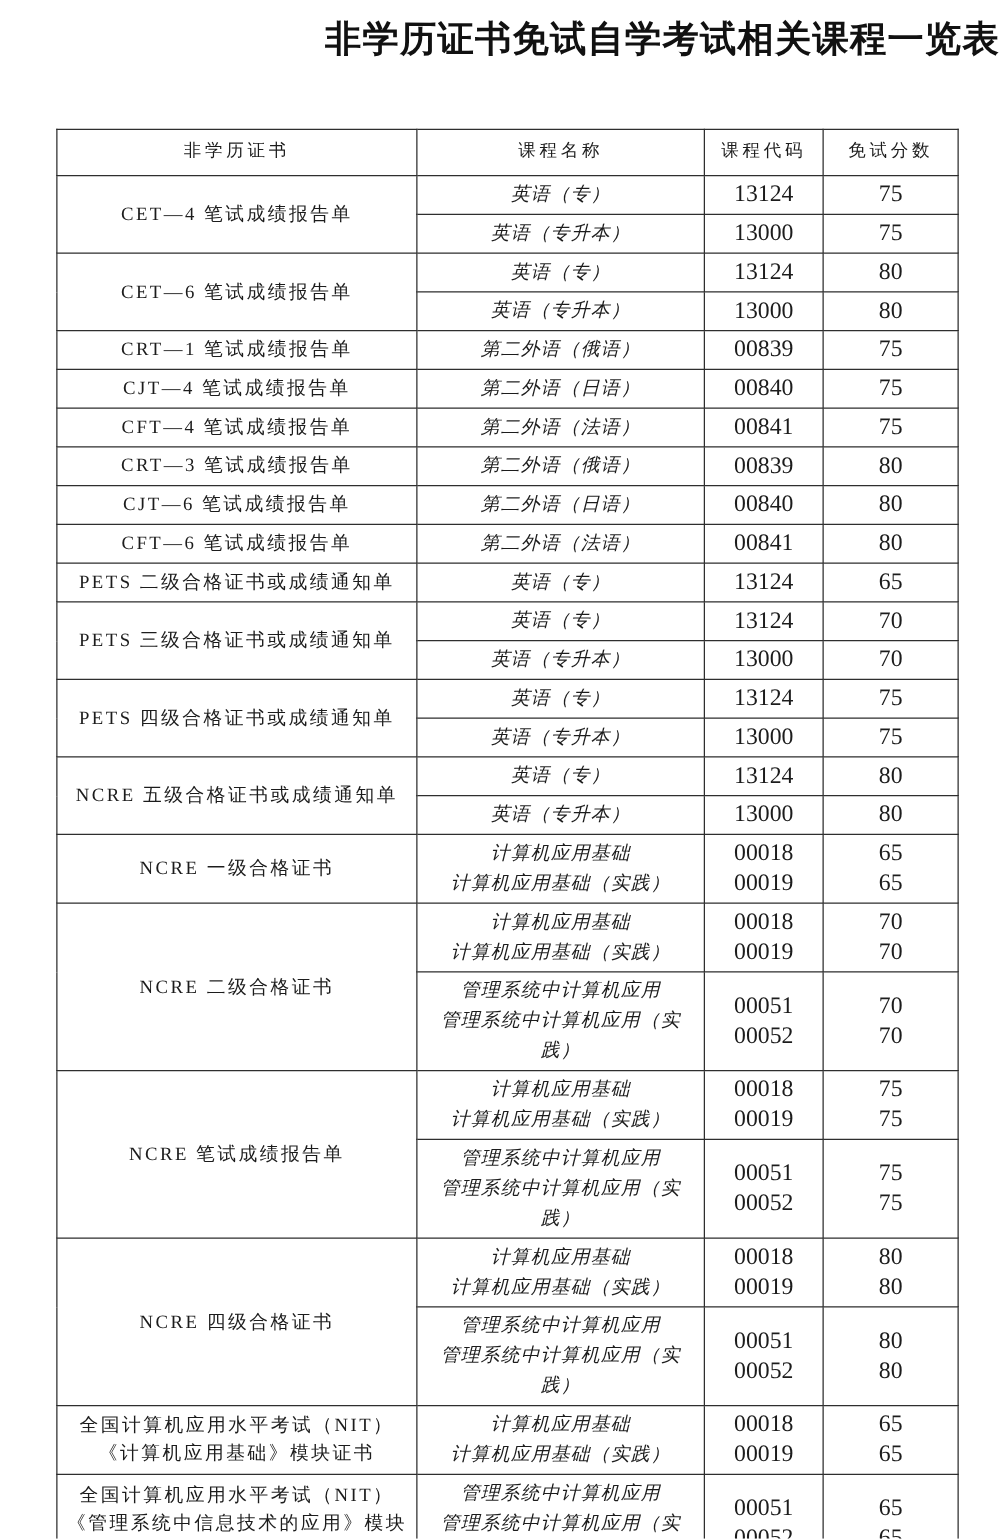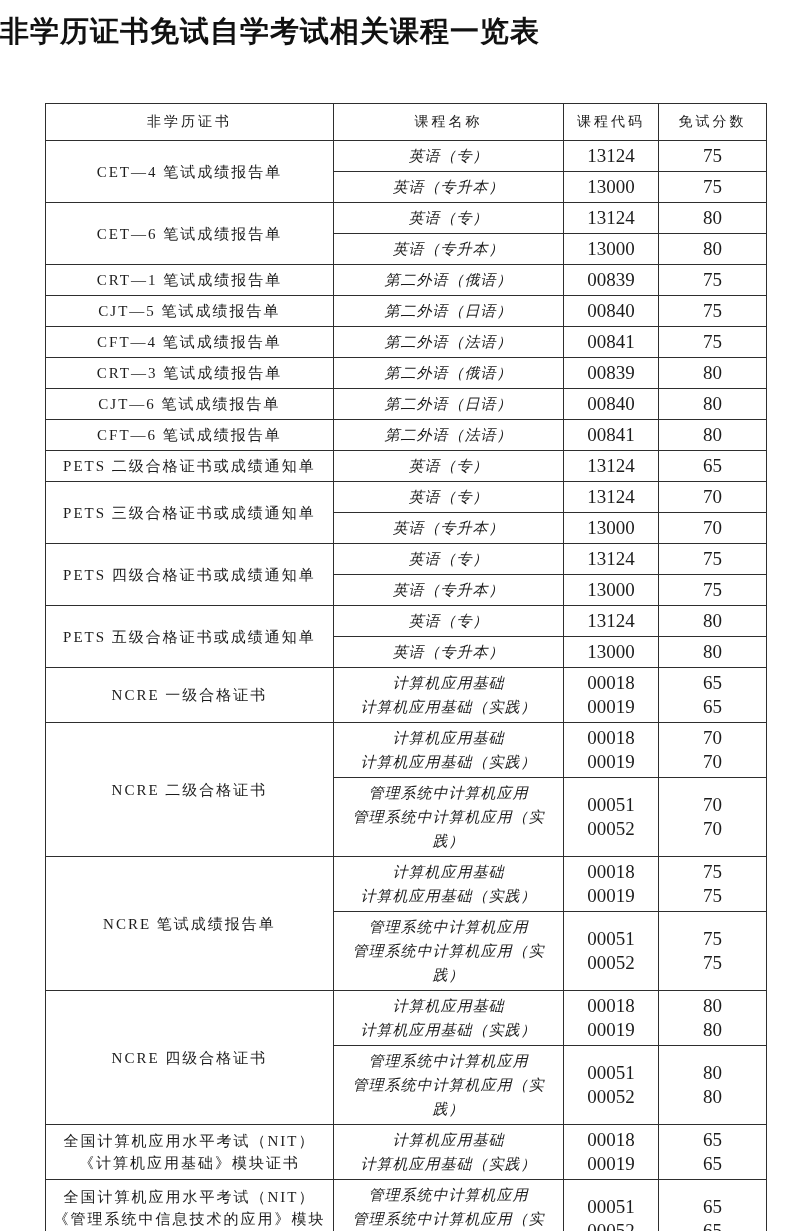--- a/index.html
+++ b/index.html
@@ -13,21 +13,21 @@
     width: 800px;
     height: 1231px;
     background: #ffffff;
     overflow: hidden;
   }
   .doc-title {
     position: absolute;
     top: 12px;
     left: 0;
     width: 100%;
-    text-align: left;
+    text-align: right;
     font-size: 29px;
     font-weight: bold;
     letter-spacing: 1px;
     color: #111111;
   }
   table.exam-table {
     position: absolute;
     top: 103px;
     left: 45px;
     width: 721px;
@@ -127,21 +127,21 @@
             <div class="cell-line">第二外语（俄语）</div>
           </td>
           <td class="code-cell">
             <div class="cell-line">00839</div>
           </td>
           <td class="score-cell">
             <div class="cell-line">75</div>
           </td>
         </tr>
         <tr>
-          <td class="cert-cell" rowspan="1">CJT—5 笔试成绩报告单</td>
+          <td class="cert-cell" rowspan="1">CJT—4 笔试成绩报告单</td>
           <td class="course-cell">
             <div class="cell-line">第二外语（日语）</div>
           </td>
           <td class="code-cell">
             <div class="cell-line">00840</div>
           </td>
           <td class="score-cell">
             <div class="cell-line">75</div>
           </td>
         </tr>
@@ -245,21 +245,21 @@
             <div class="cell-line">英语（专升本）</div>
           </td>
           <td class="code-cell">
             <div class="cell-line">13000</div>
           </td>
           <td class="score-cell">
             <div class="cell-line">75</div>
           </td>
         </tr>
         <tr>
-          <td class="cert-cell" rowspan="2">PETS 五级合格证书或成绩通知单</td>
+          <td class="cert-cell" rowspan="2">NCRE 五级合格证书或成绩通知单</td>
           <td class="course-cell">
             <div class="cell-line">英语（专）</div>
           </td>
           <td class="code-cell">
             <div class="cell-line">13124</div>
           </td>
           <td class="score-cell">
             <div class="cell-line">80</div>
           </td>
         </tr>

